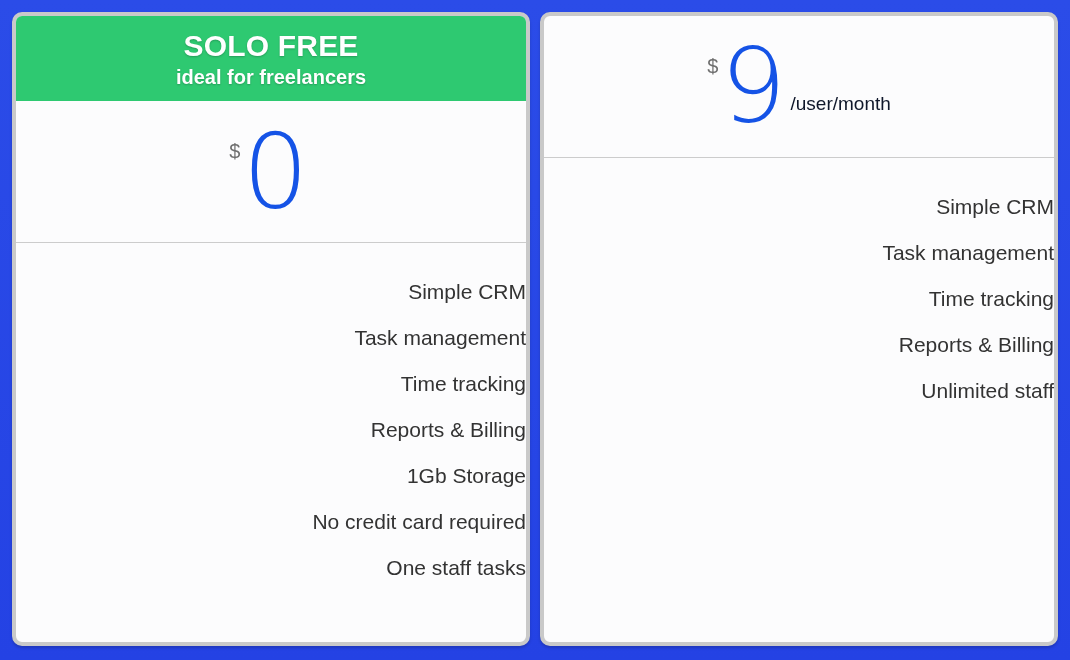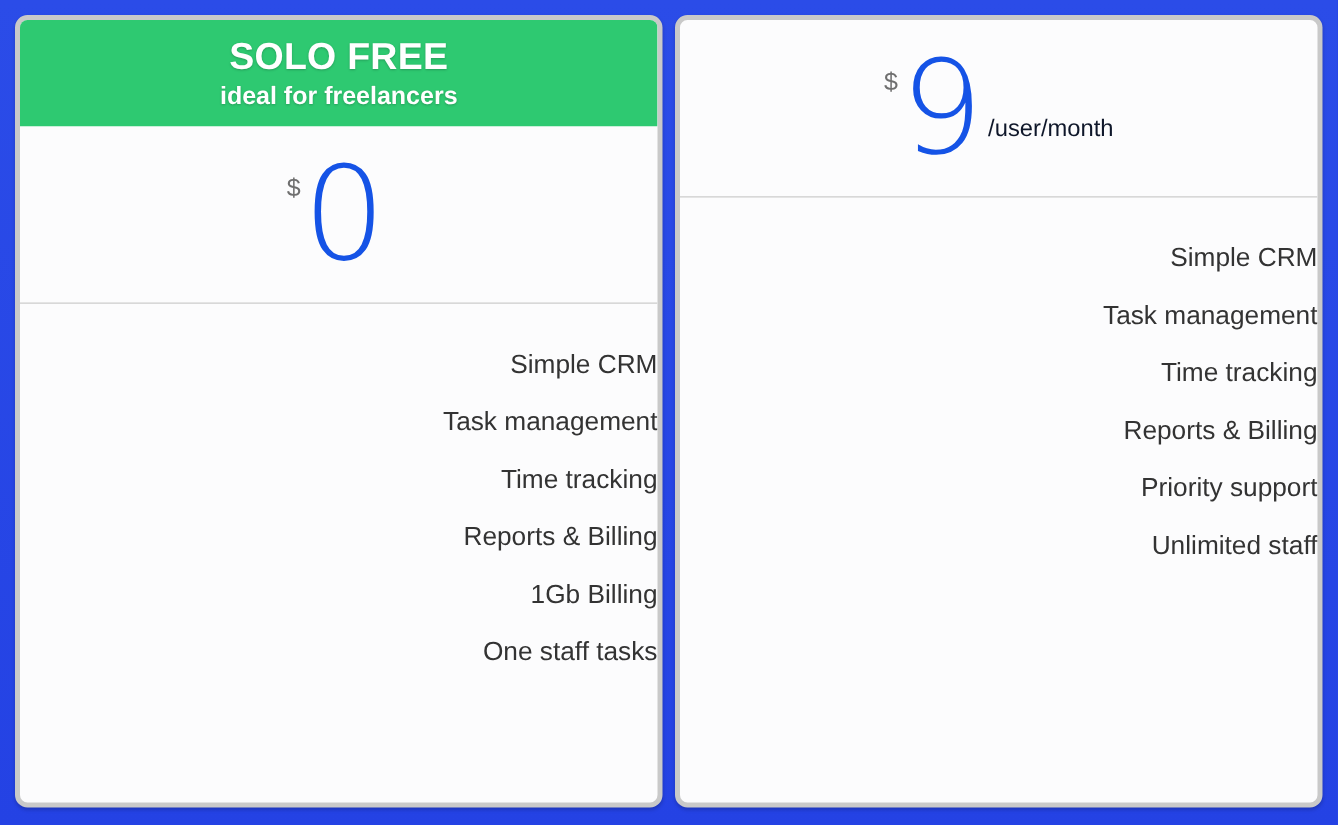--- a/index.html
+++ b/index.html
@@ -155,38 +155,38 @@
         <span class="amount">0</span>
         <span class="period"></span>
       </div>
     </div>
 
     <div class="features">
       <div class="feature-item">Simple CRM</div>
       <div class="feature-item">Task management</div>
       <div class="feature-item">Time tracking</div>
       <div class="feature-item">Reports &amp; Billing</div>
-      <div class="feature-item">1Gb Billing</div>
+      <div class="feature-item">1Gb Storage</div>
+      <div class="feature-item">No credit card required</div>
       <div class="feature-item">One staff tasks</div>
     </div>
   </div>
 
   <div class="plan-card">
 
     <div class="price-block">
       <div class="price-row">
         <span class="currency">$</span>
         <span class="amount">9</span>
         <span class="period">/user/month</span>
       </div>
     </div>
 
     <div class="features">
       <div class="feature-item">Simple CRM</div>
       <div class="feature-item">Task management</div>
       <div class="feature-item">Time tracking</div>
       <div class="feature-item">Reports &amp; Billing</div>
-      <div class="feature-item">Priority support</div>
       <div class="feature-item">Unlimited staff</div>
     </div>
   </div>
 
 </div>
 
 </body></html>

